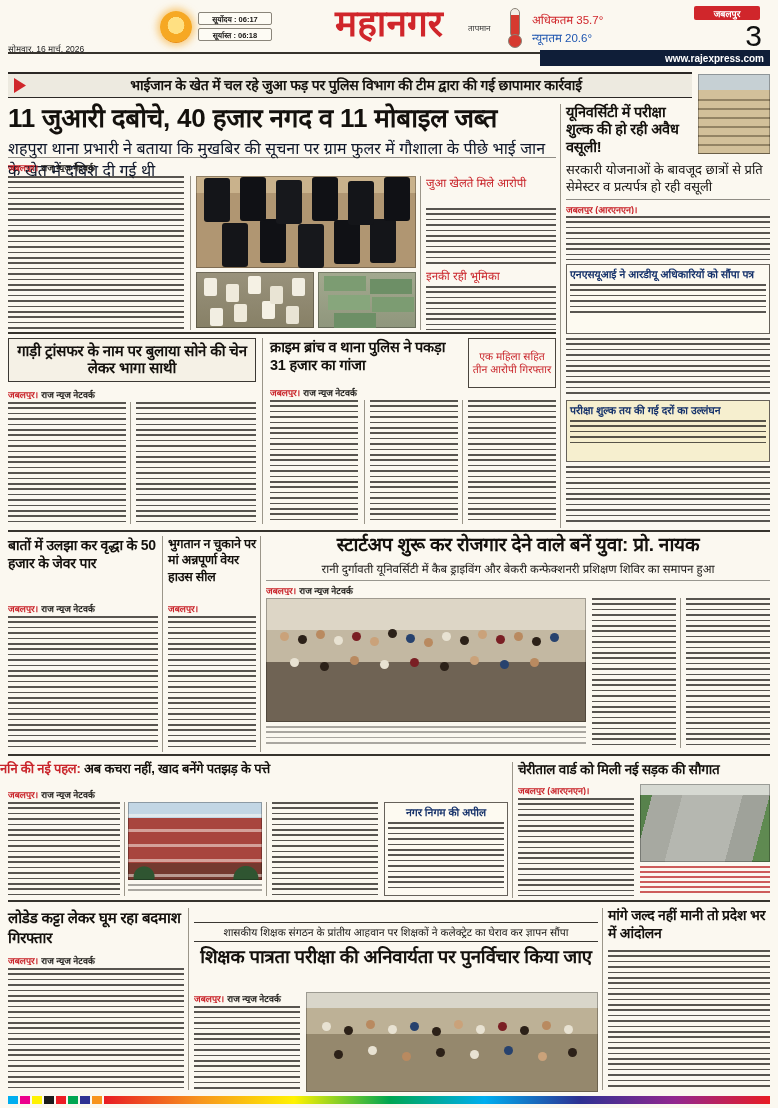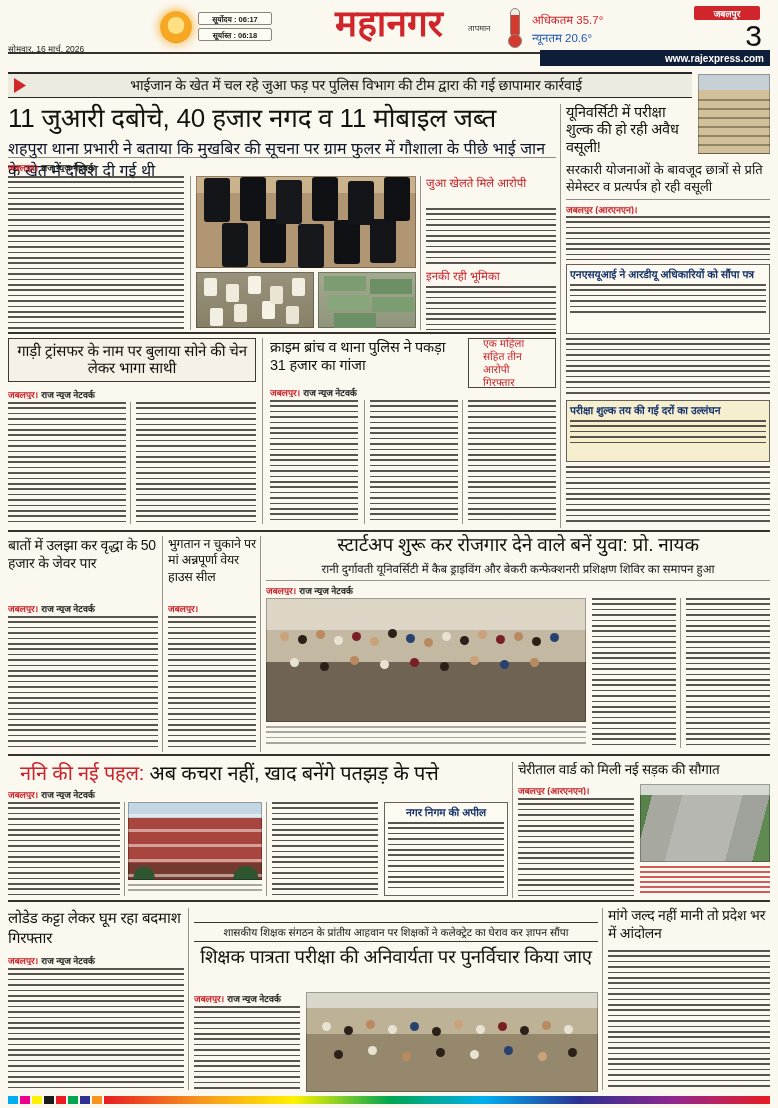--- a/index.html
+++ b/index.html
@@ -2,33 +2,33 @@
 <html><head>
 <meta charset="utf-8">
 <style>
   *{margin:0;padding:0;box-sizing:border-box}
   body{background:#cfcabc;font-family:"Liberation Sans","DejaVu Sans",sans-serif;color:#171513}
   #page{position:relative;width:778px;height:1108px;background:#fbf8f0;overflow:hidden}
   .abs{position:absolute}
   .b{font-weight:400}
   .ctr{text-align:center}
   .red{color:#c9252b}
-  .hd{font-weight:400;color:#14110d;line-height:1.12;letter-spacing:-.2px}
+  .hd{font-weight:700;color:#14110d;line-height:1.12;letter-spacing:-.2px}
   .hr{background:#36332d}
   .vr{background:#9b968a}
   .tx{background-image:repeating-linear-gradient(180deg,rgba(42,39,35,.78) 0 1.6px,transparent 1.6px 5.4px)}
   .tx.lt{opacity:.5}
   .txr{background-image:repeating-linear-gradient(180deg,rgba(190,40,40,.75) 0 1.5px,transparent 1.5px 5px)}
   .byline{font-size:9px;font-weight:700;color:#1c1a17;white-space:nowrap;overflow:hidden}
   .byline .red{margin-right:3px}
   .chip{border:1px solid #8a857a;background:#fdfbf4;font-size:7.5px;font-weight:700;display:flex;align-items:center;justify-content:center;border-radius:2px}
   .strip{background:#edeae0;border-top:2px solid #2b2825;border-bottom:1.5px solid #2b2825;display:flex;align-items:center}
   .flag{width:12px;height:15px;background:#d0262b;clip-path:polygon(0 0,100% 50%,0 100%);margin:0 8px 0 6px;flex:none}
   .hbox{display:flex;align-items:center;justify-content:center;text-align:center;background:#f5f1e6;border:1.2px solid #3c3934;padding:2px}
-  .rbox{border:1px solid #4a453e;display:flex;align-items:center;justify-content:center;text-align:left;padding:14px}
+  .rbox{border:1px solid #4a453e;display:flex;align-items:center;justify-content:center;text-align:center;padding:2px}
   .tstrip{border-top:1.3px solid #3a3732;border-bottom:1.3px solid #3a3732;display:flex;align-items:center;justify-content:center;white-space:nowrap;overflow:hidden}
   .ubox{border:1px solid #66615a;padding:3px;background:#fdfaf1}
   .ubox.yellow{background:#f6efcf}
   .ubox .bh{font-size:10.5px;font-weight:700;color:#17336b;line-height:1.2;margin-bottom:3px}
   .ph{position:absolute;overflow:hidden;box-shadow:inset 0 0 0 1px rgba(0,0,0,.28)}
   .ph-mob{background:linear-gradient(180deg,#c9b28c 0 18%,#b09672 18% 100%)}
   .ph-card{background:linear-gradient(180deg,#99927c,#878066)}
   .ph-mon{background:linear-gradient(180deg,#a3a98f,#8f967c)}
   .ph-uni{background-image:repeating-linear-gradient(180deg,transparent 0 7px,rgba(70,58,36,.45) 7px 9px),linear-gradient(180deg,#c6d0d4 0 20%,#d2c09a 20% 100%);background-size:100% 78%,100% 100%;background-position:0 100%,0 0;background-repeat:no-repeat,no-repeat}
   .ph-crowd{background:linear-gradient(180deg,#ddd6c6 0 26%,#c3b8a2 26% 52%,#6f6354 52% 100%)}
@@ -170,21 +170,21 @@
   </div>
   <div class="ph ph-crowd" style="left:266px;top:598px;width:320px;height:124px">
     <i class="heads-a"></i>
   </div>
   <div class="abs tx lt" style="left:266px;top:726px;width:320px;height:22px"></div>
   <div class="abs tx" style="left:592px;top:598px;width:84px;height:150px"></div>
   <div class="abs vr" style="left:680px;top:598px;width:1px;height:150px"></div>
   <div class="abs tx" style="left:686px;top:598px;width:84px;height:150px"></div>
   <div class="abs hr" style="left:8px;top:754px;width:762px;height:1.5px"></div>
 
-  <div class="abs hd" style="left:20px;top:762px;width:500px;height:22px;font-size:20px">
+  <div class="abs hd" style="left:0;top:762px;width:500px;height:22px;font-size:13px">
     <span class="red">ननि की नई पहल:</span>
     <span>अब कचरा नहीं, खाद बनेंगे पतझड़ के पत्ते</span>
   </div>
   <div class="abs byline" style="left:8px;top:788px;width:200px;height:11px">
     <span class="red">जबलपुर।</span><span>राज न्यूज नेटवर्क</span>
   </div>
   <div class="abs tx" style="left:8px;top:802px;width:112px;height:94px"></div>
   <div class="abs vr" style="left:124px;top:802px;width:1px;height:94px"></div>
   <div class="ph ph-red" style="left:128px;top:802px;width:134px;height:78px"></div>
   <div class="abs tx lt" style="left:128px;top:884px;width:134px;height:10px"></div>

